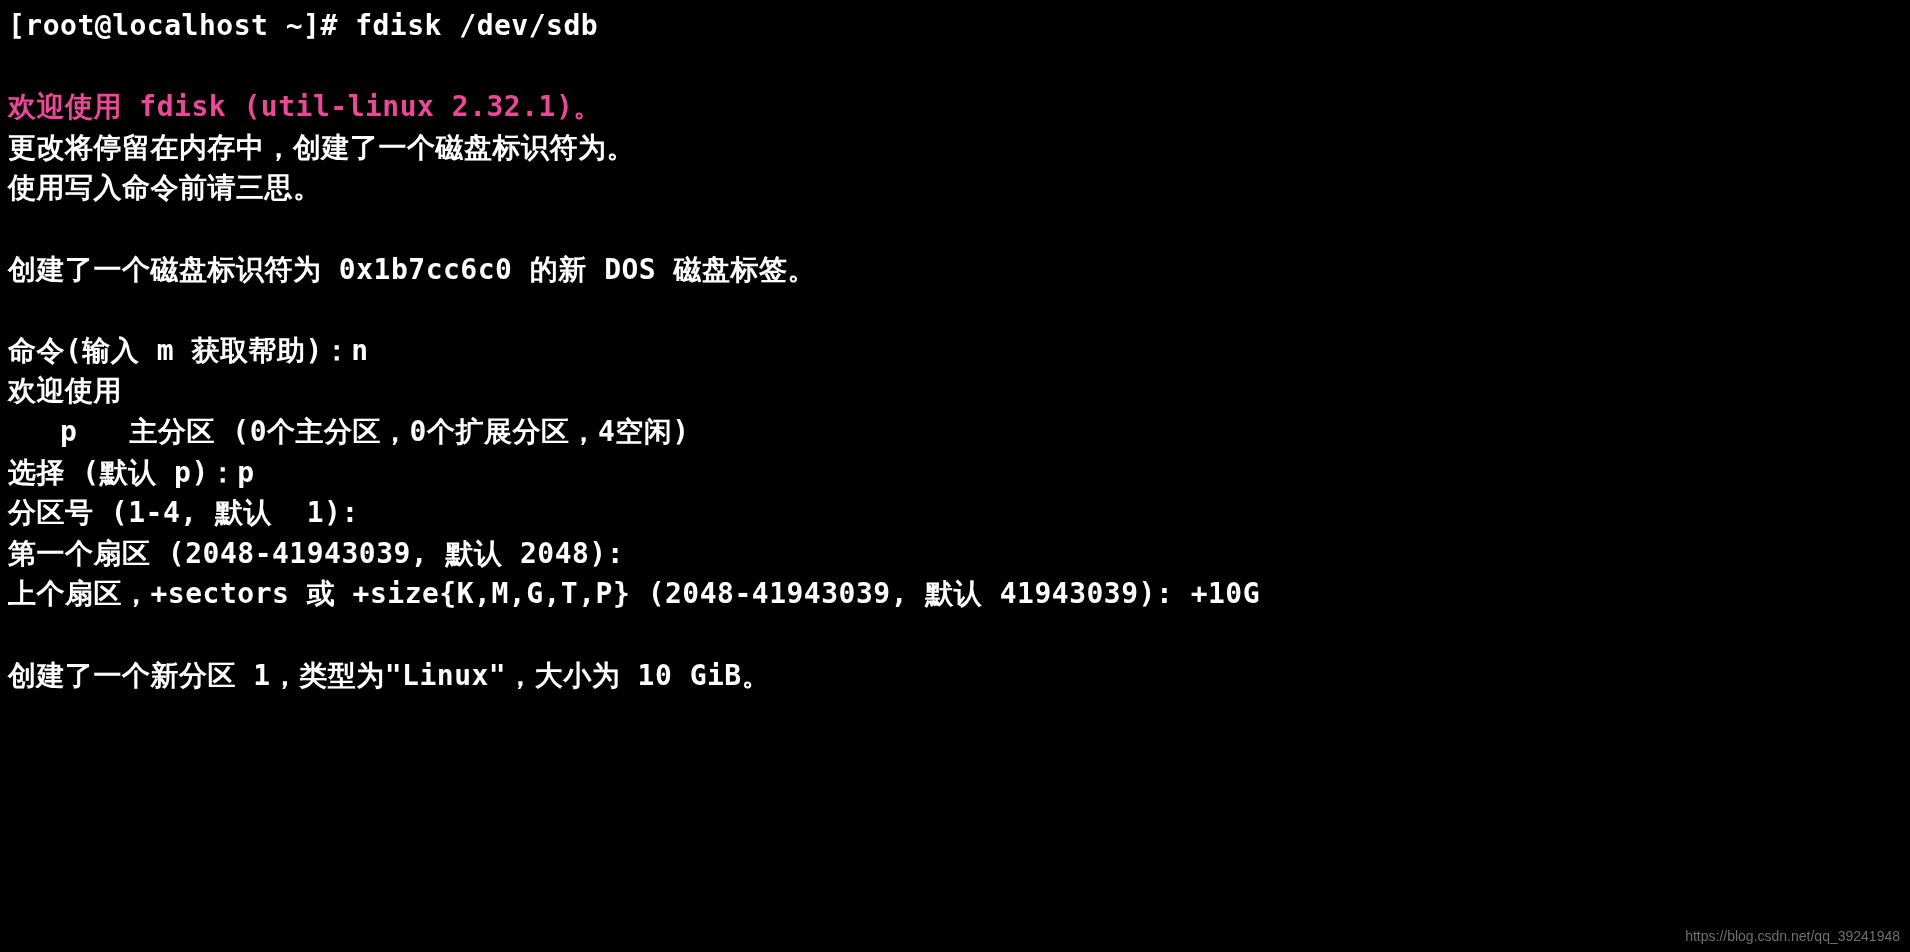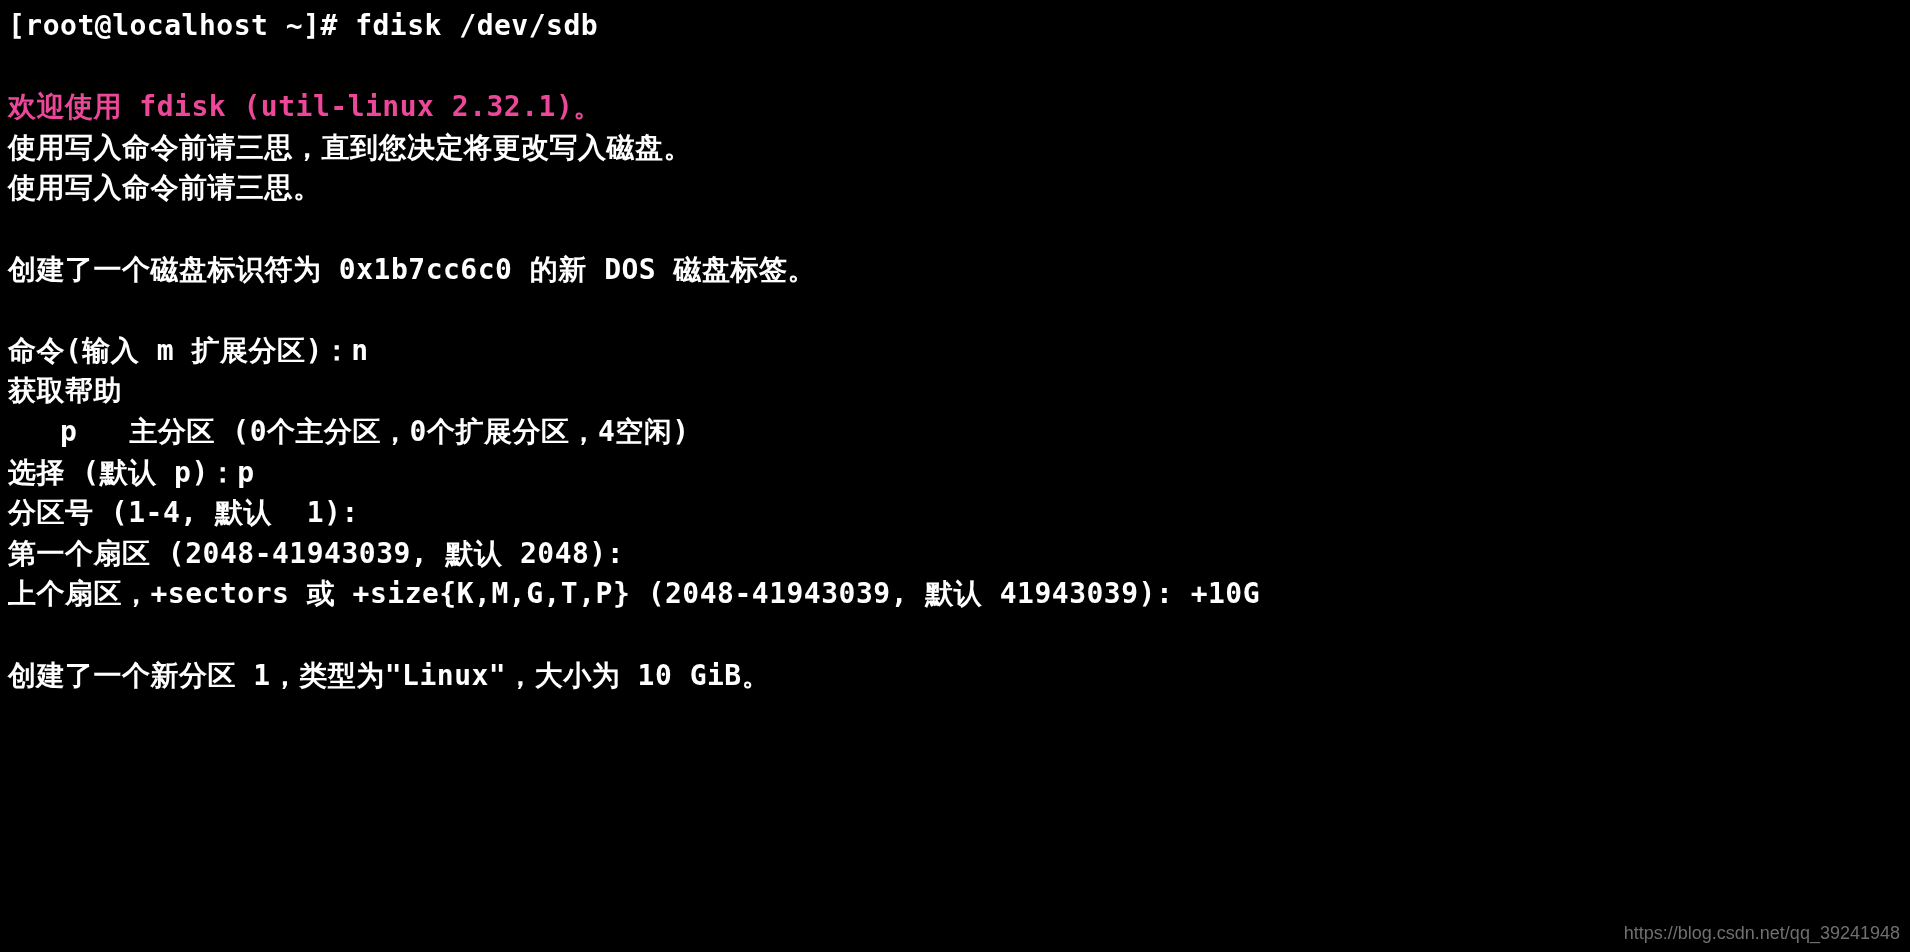--- a/index.html
+++ b/index.html
@@ -26,40 +26,40 @@
     .green {
       color: #ec4899;
     }
     .line {
       white-space: pre;
     }
     .watermark {
       position: absolute;
       bottom: 6px;
       right: 10px;
-      font-size: 18px;
+      font-size: 14px;
       color: #707070;
       font-family: Arial, sans-serif;
       letter-spacing: 0;
     }
   </style>
 </head>
 <body>
 
 <div>
   <div class="line bold"><span>[root@localhost ~]# </span><span>fdisk /dev/sdb</span></div>
   <div class="line"> </div>
   <div class="line bold green">欢迎使用 fdisk (util-linux 2.32.1)。</div>
-  <div class="line bold">使用写入命令前请三思，直到您决定将更改写入磁盘。</div>
+  <div class="line bold">更改将停留在内存中，创建了一个磁盘标识符为。</div>
   <div class="line bold">使用写入命令前请三思。</div>
   <div class="line"> </div>
   <div class="line bold">创建了一个磁盘标识符为 0x1b7cc6c0 的新 DOS 磁盘标签。</div>
   <div class="line"> </div>
-  <div class="line bold">命令(输入 m 扩展分区)：n</div>
-  <div class="line bold">获取帮助</div>
+  <div class="line bold">命令(输入 m 获取帮助)：n</div>
+  <div class="line bold">欢迎使用</div>
   <div class="line bold">   p   主分区 (0个主分区，0个扩展分区，4空闲)</div>
   <div class="line bold">选择 (默认 p)：p</div>
   <div class="line bold">分区号 (1-4, 默认  1):</div>
   <div class="line bold">第一个扇区 (2048-41943039, 默认 2048):</div>
   <div class="line bold">上个扇区，+sectors 或 +size{K,M,G,T,P} (2048-41943039, 默认 41943039): +10G</div>
   <div class="line"> </div>
   <div class="line bold">创建了一个新分区 1，类型为"Linux"，大小为 10 GiB。</div>
 </div>
 
 <div class="watermark">https://blog.csdn.net/qq_39241948</div>

